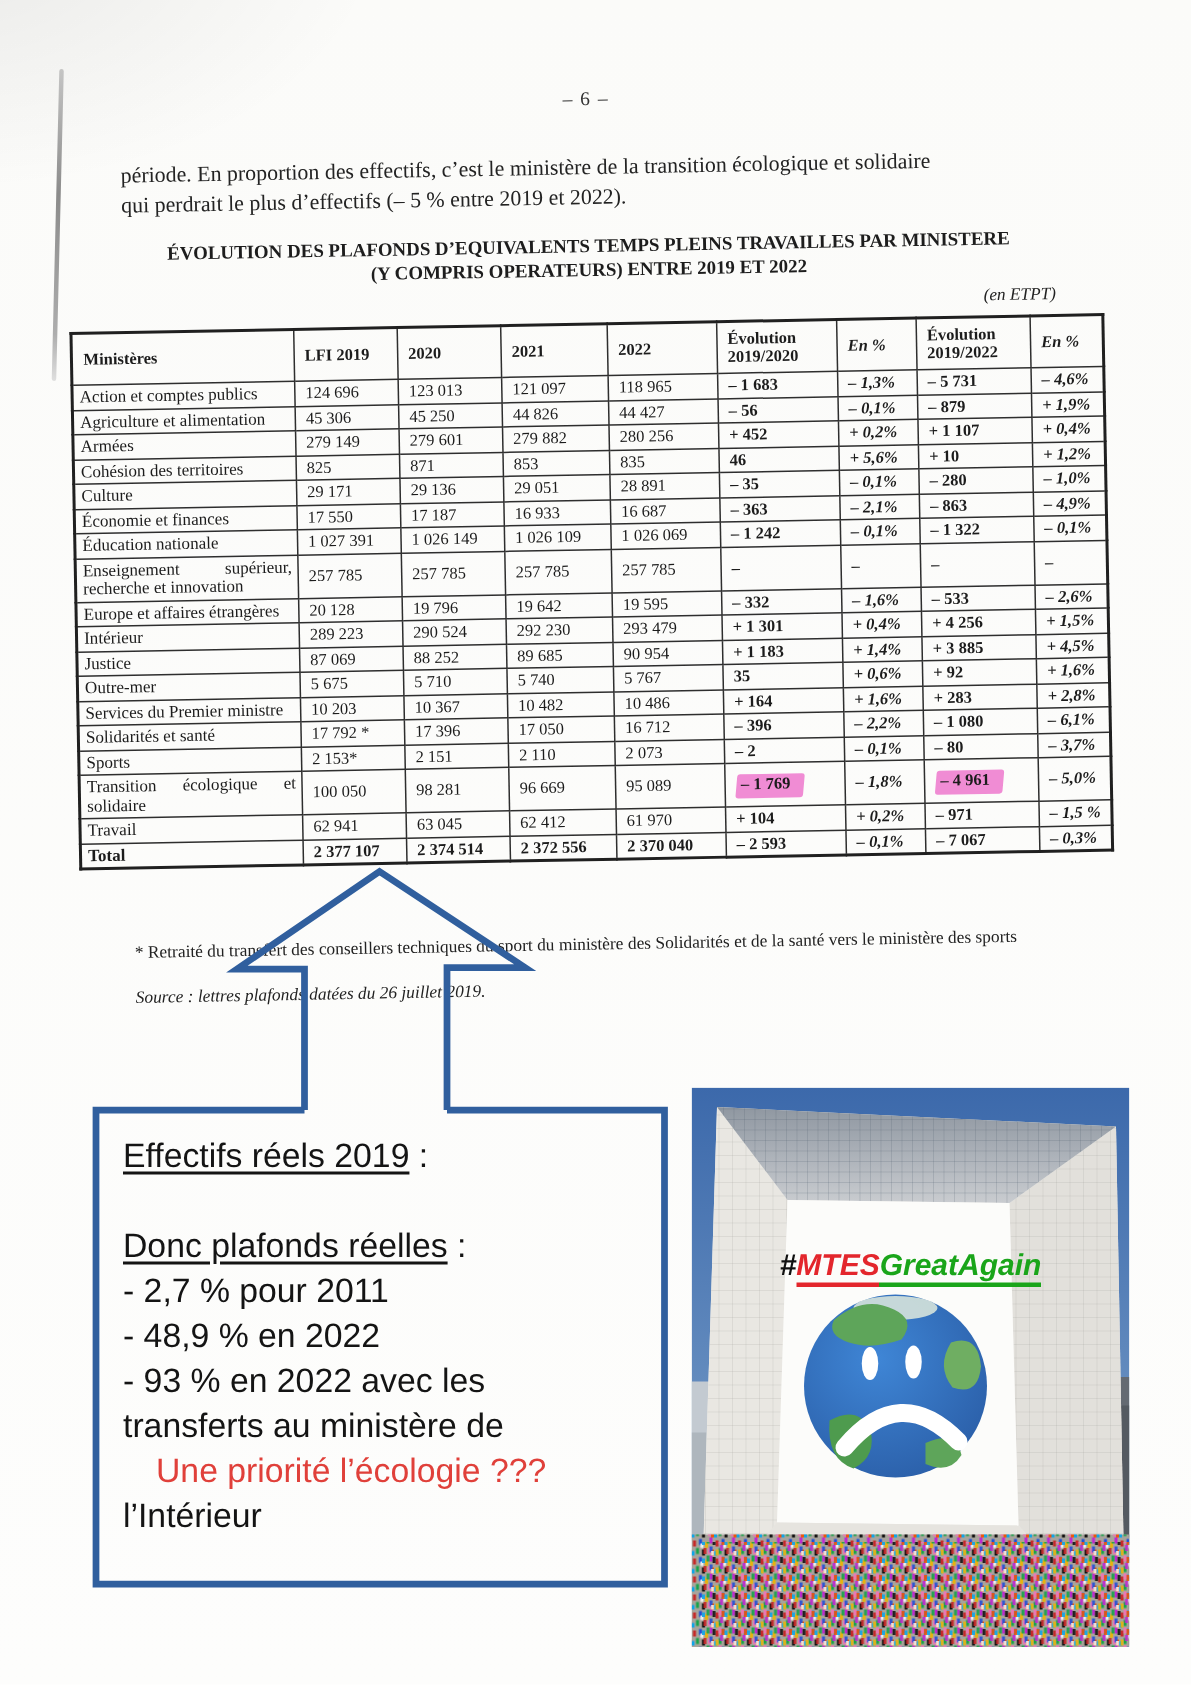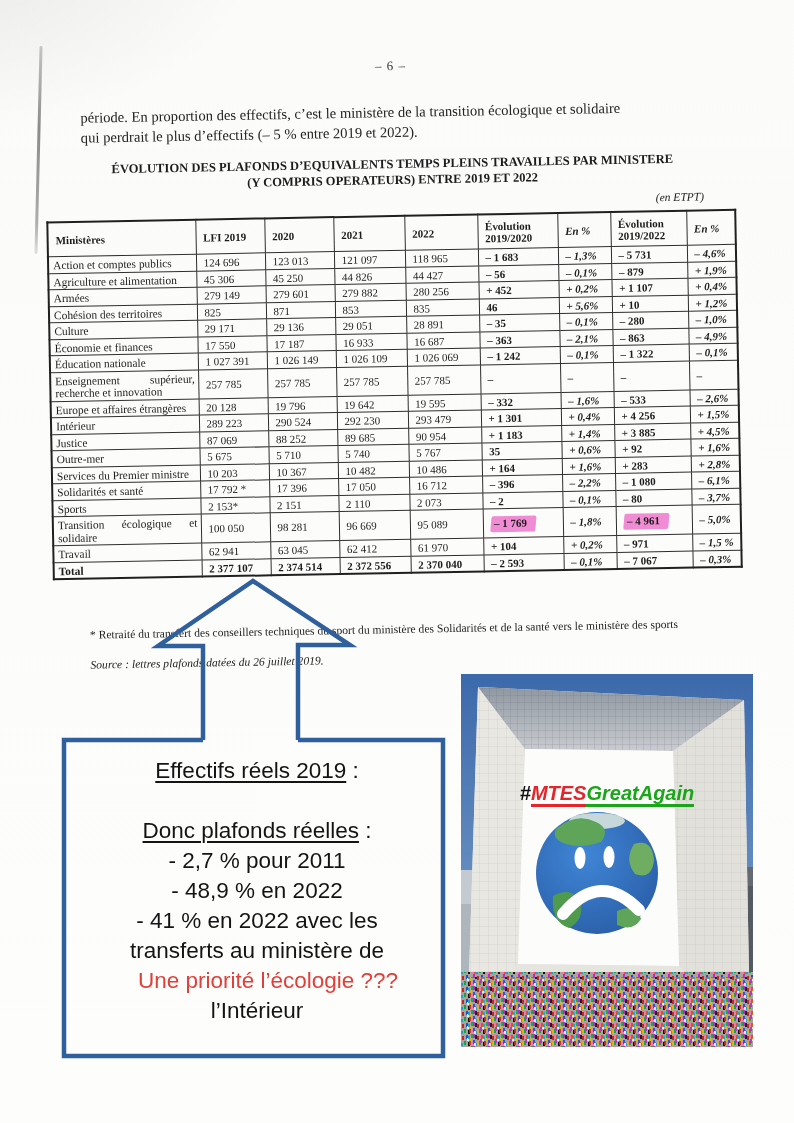--- a/index.html
+++ b/index.html
@@ -40,29 +40,29 @@
   table.minist tr.total-row td{font-weight:bold;}
   .hl{background:#f08cd4;padding:1px 9px 2px 3px;border-radius:2px;display:inline-block;transform:skewX(-6deg);}
   .hl>span{display:inline-block;transform:skewX(6deg);}
   .footnote{position:absolute;left:86px;top:622px;width:648px;font-size:11.6px;line-height:15px;color:#222;}
   .source{position:absolute;left:86px;top:653px;width:400px;font-size:11.6px;font-style:italic;color:#222;}
 
   
   svg.callout{position:absolute;left:0;top:0;width:794px;height:1123px;pointer-events:none;}
   .ann-text{
     position:absolute;left:82px;top:756px;width:350px;
-    font-family:"Liberation Sans", sans-serif;font-size:22.5px;line-height:30px;color:#141414;text-align:center;
+    font-family:"Liberation Sans", sans-serif;font-size:22.5px;line-height:30px;color:#141414;
   }
   .ann-text .line{white-space:nowrap;}
   .ann-text .u{text-decoration:underline;text-underline-offset:3px;}
   .ann-text .red{color:#e0403a;}
   .ann-text .indent{padding-left:22px;}
 
   
-  .poster{position:absolute;left:461px;top:674px;width:292px;height:373px;overflow:hidden;}
+  .poster{position:absolute;left:461px;top:725px;width:292px;height:373px;overflow:hidden;}
   .poster svg{position:absolute;left:0;top:0;}
   .hashtag{
     position:absolute;left:0;top:108px;width:100%;text-align:center;
     font-family:"Liberation Sans", sans-serif;font-weight:bold;font-style:italic;font-size:20px;letter-spacing:0;
   }
   .hashtag .pfx{color:#111;}
   .hashtag .red{color:#e3262c;border-bottom:3px solid #e3262c;}
   .hashtag .green{color:#1aa51a;border-bottom:3px solid #1aa51a;}
 </style>
 </head>
@@ -317,21 +317,21 @@
   <path d="M 298 740 L 443 740 L 443 1056 L 64 1056 L 64 740 L 203 740" fill="none" stroke="#305f9e" stroke-width="4.5"></path>
   <path d="M 203 740 L 203 646 L 158 646 L 253 581 L 350 645 L 298 645 L 298 740" fill="none" stroke="#305f9e" stroke-width="4.5" stroke-linejoin="miter"></path>
 </svg>
 
 <div class="ann-text">
     <div class="line"><span class="u">Effectifs réels 2019</span><span> :</span></div>
     <div class="line"><span>&nbsp;</span></div>
     <div class="line"><span class="u">Donc plafonds réelles</span><span> :</span></div>
     <div class="line"><span>- 2,7 % pour 2011</span></div>
     <div class="line"><span>- 48,9 % en 2022</span></div>
-    <div class="line"><span>- 41 % en 2022 avec les</span></div>
+    <div class="line"><span>- 93 % en 2022 avec les</span></div>
     <div class="line"><span>transferts au ministère de</span></div>
     <div class="line"><span class="red indent">Une priorité l’écologie ???</span></div>
     <div class="line"><span>l’Intérieur</span></div>
   </div>
 
 <div class="poster">
   <svg width="292" height="373" viewBox="0 0 292 373">
     <defs>
       <linearGradient id="sky" x1="0" y1="0" x2="0" y2="1">
         <stop offset="0" stop-color="#3c69ab"></stop>

